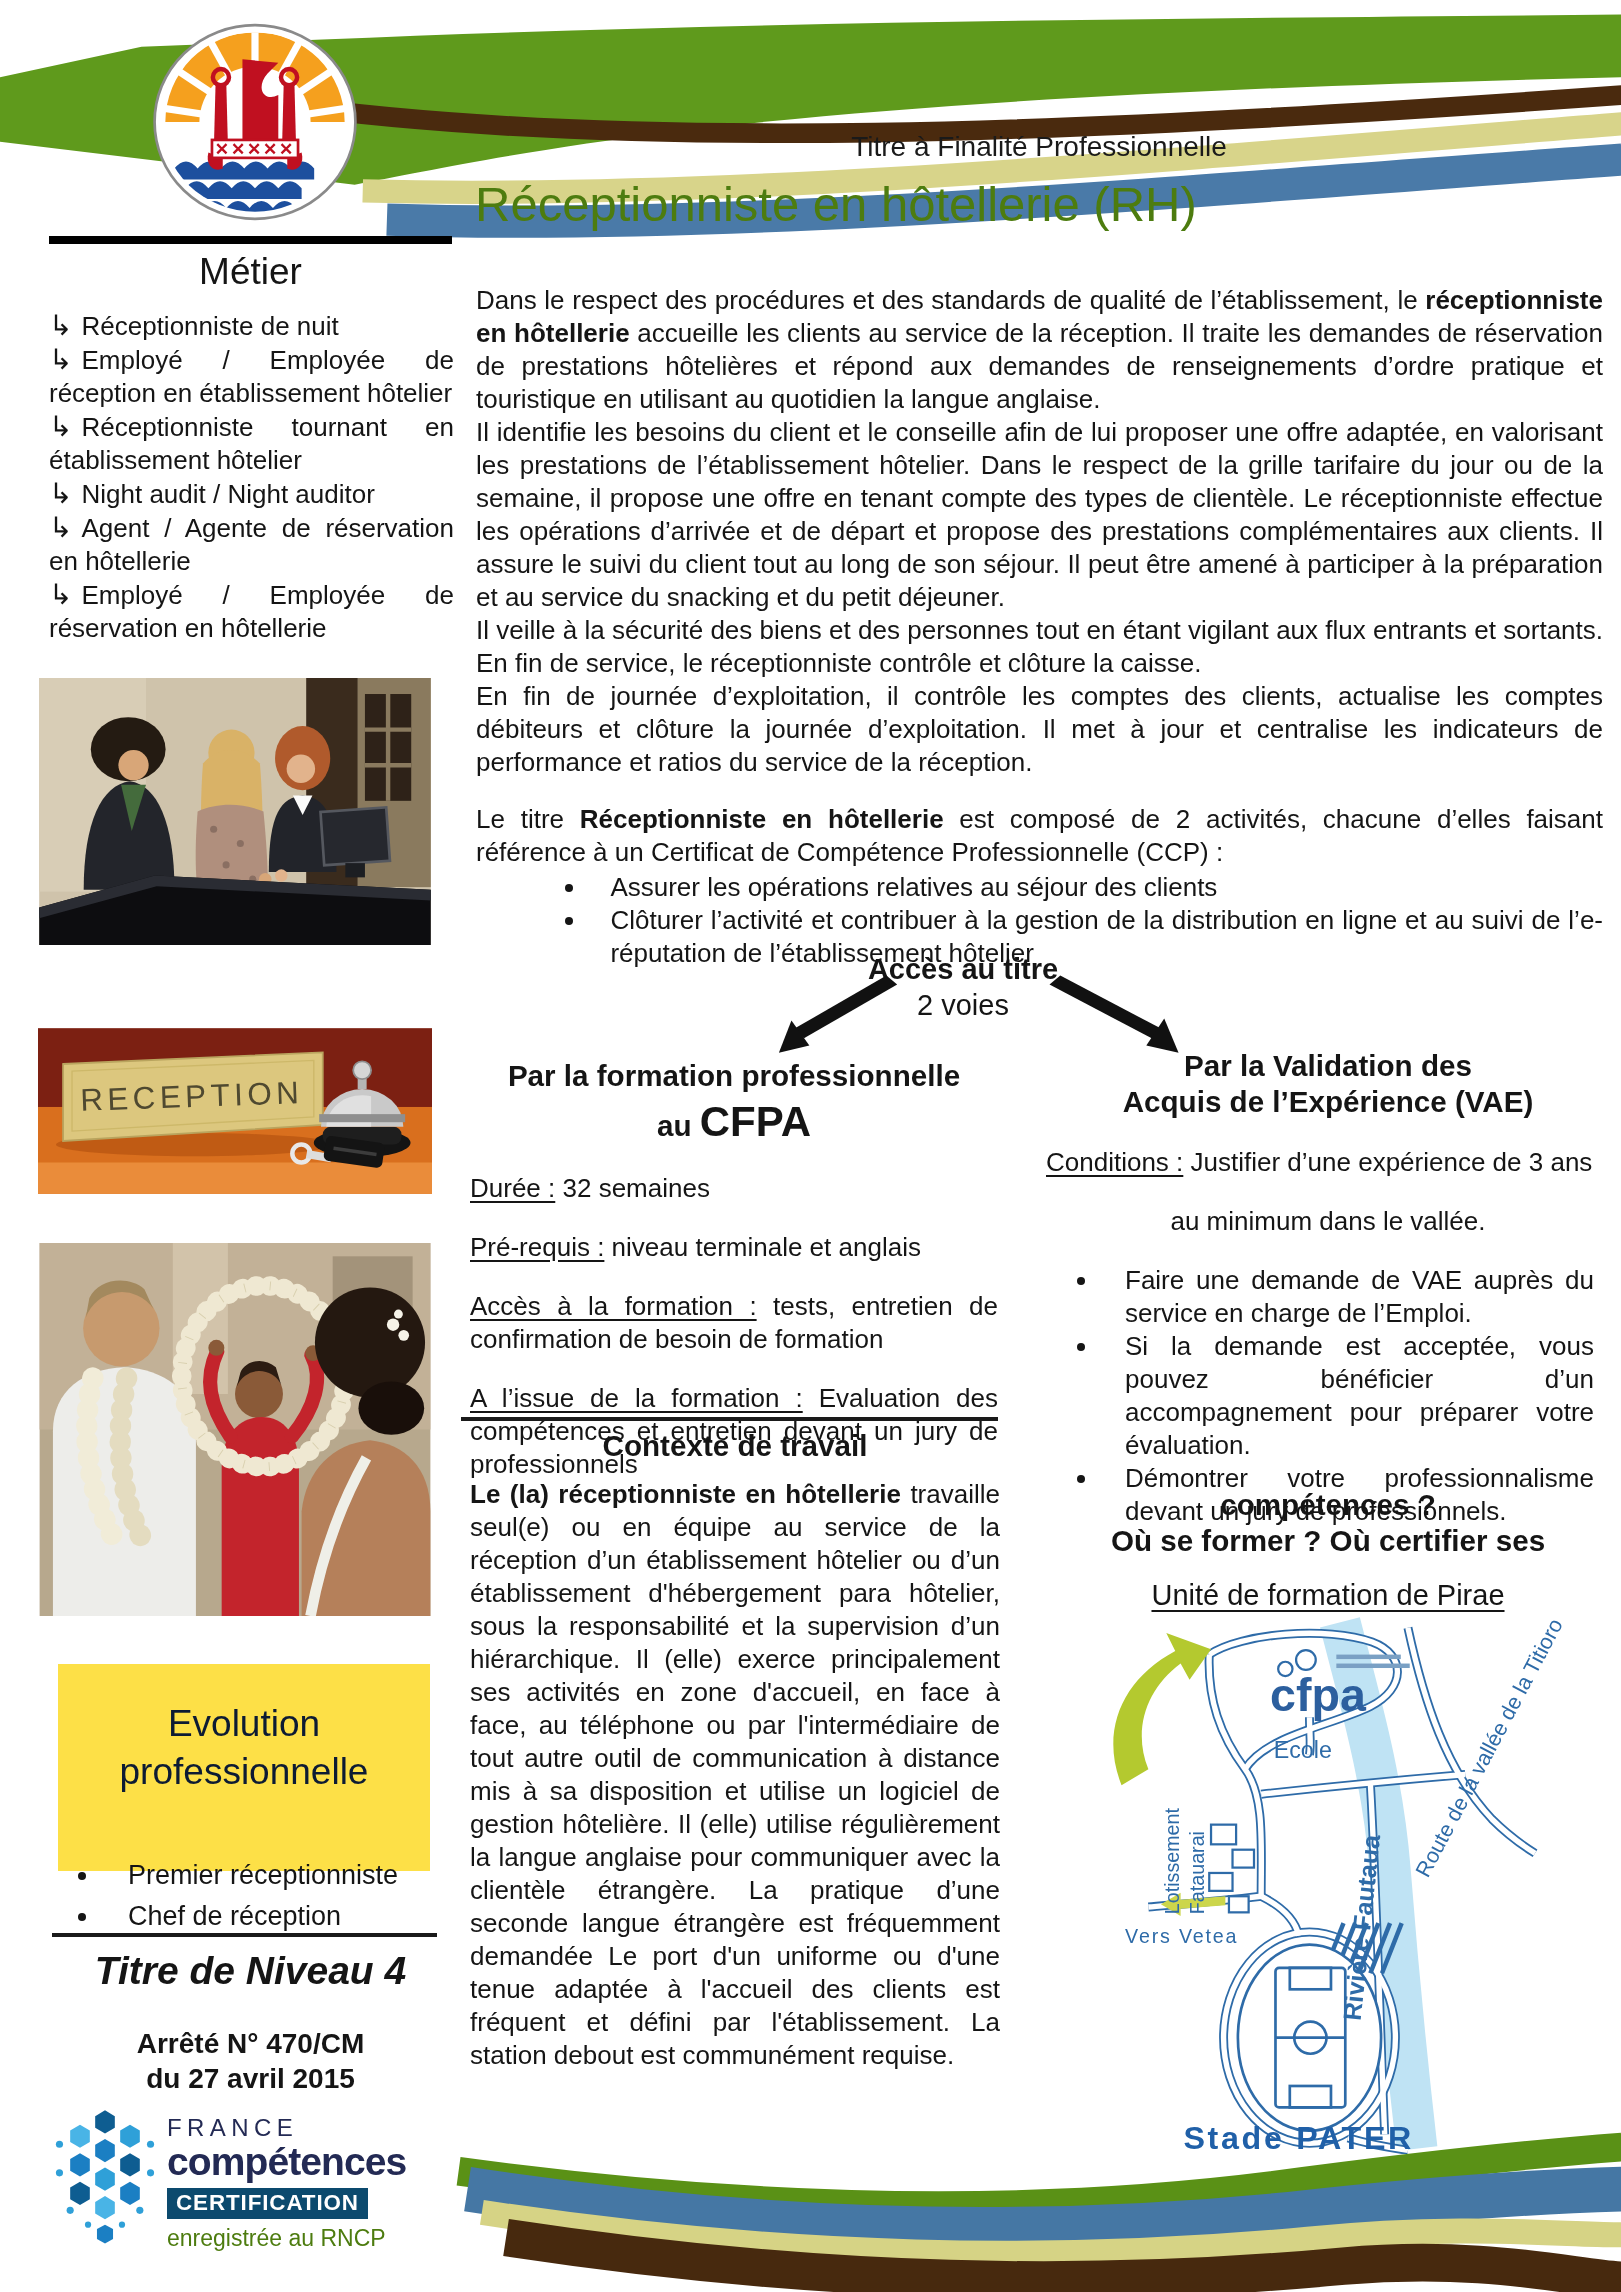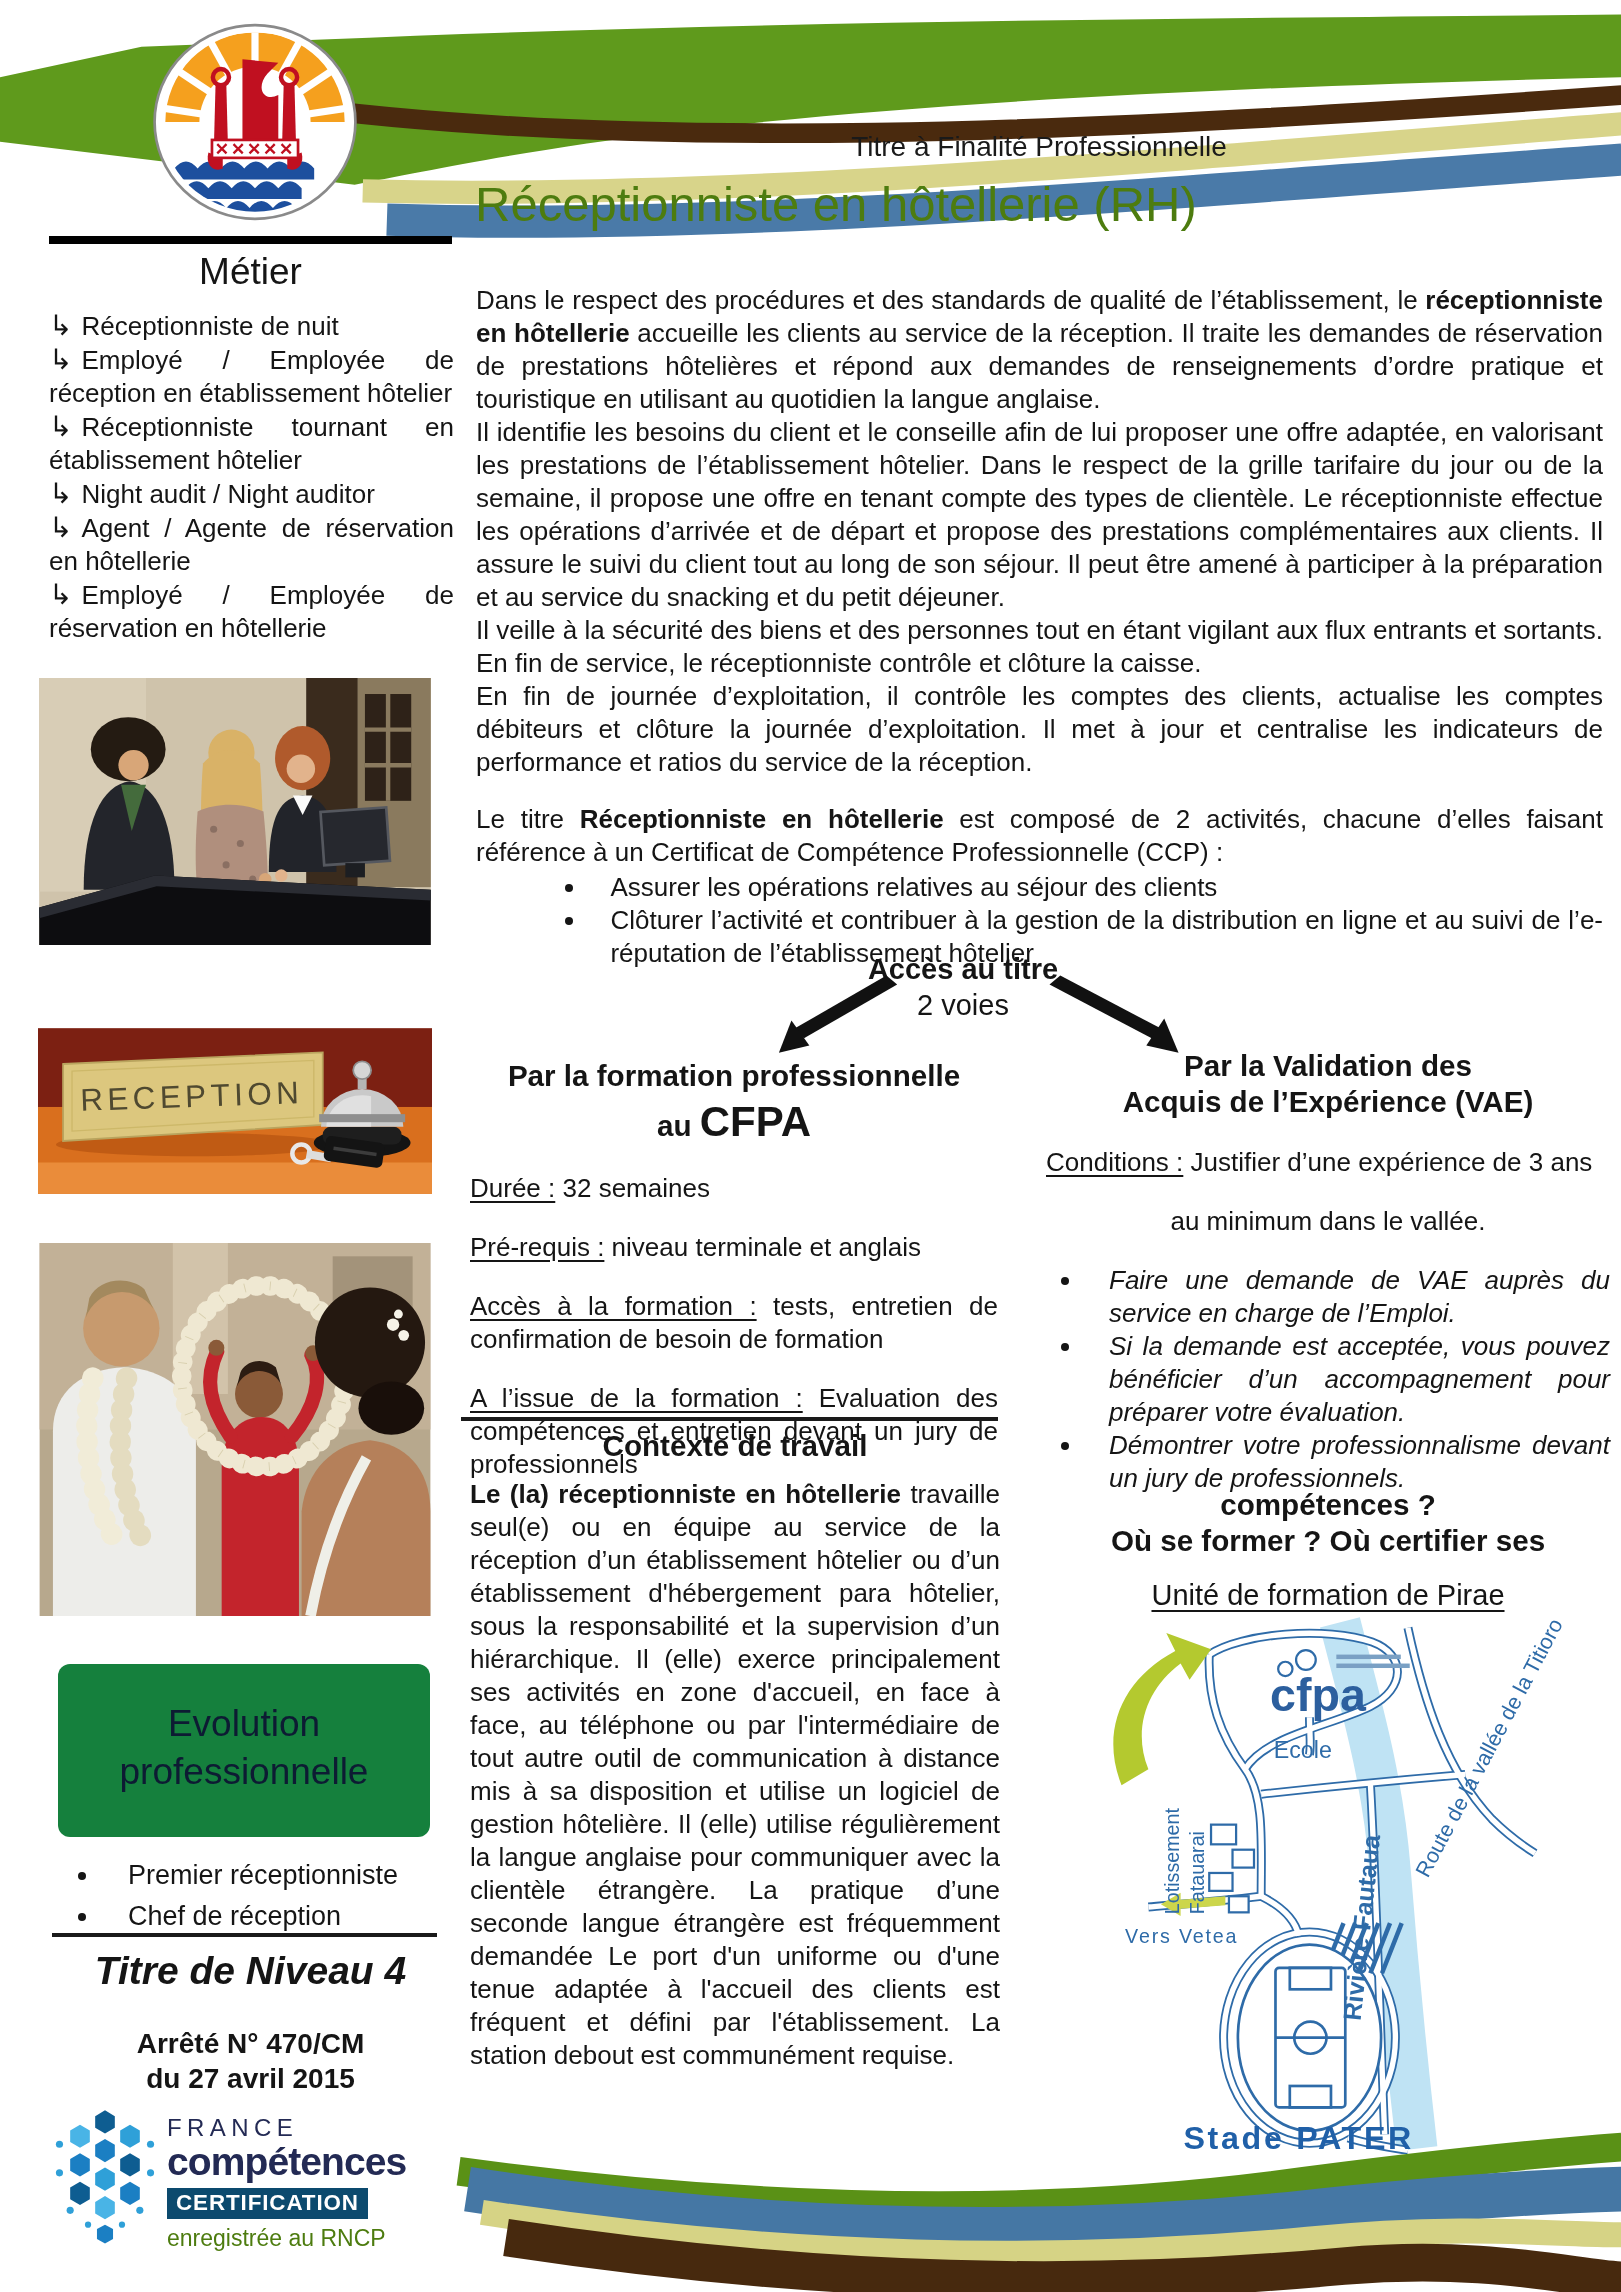--- a/index.html
+++ b/index.html
@@ -9,22 +9,22 @@
   
   .t1{position:absolute;left:475px;top:131px;width:1128px;text-align:center;font-size:28px;color:#1a1a1a;}
   .t2{position:absolute;left:475px;top:176px;width:1128px;text-align:left;font-size:49px;color:#4d7c0f;}
   
   .metier-bar{position:absolute;left:49px;top:236px;width:403px;height:8px;background:#000;}
   .metier-title{position:absolute;left:49px;top:251px;width:403px;text-align:center;font-size:37px;}
   .metier-list{position:absolute;left:49px;top:309px;width:405px;font-size:26px;line-height:33px;}
   .metier-list p{margin:0;text-align:justify;}
   .mk{font-size:28px;margin-right:9px;}
   .photo{position:absolute;left:38px;}
-  .evo-box{position:absolute;left:58px;top:1664px;width:372px;height:173px;background:#15803d;
-           text-align:center;color:#0d1b33;font-size:37px;line-height:48px;padding-top:0;border-radius:12px;}
+  .evo-box{position:absolute;left:58px;top:1664px;width:372px;height:207px;background:#fde047;
+           text-align:center;color:#0d1b33;font-size:37px;line-height:48px;padding-top:0;}
   .evo-box .inner{margin-top:36px;}
   .evo-list{position:absolute;left:76px;top:1856px;width:376px;font-size:27px;line-height:39px;}
   .evo-list li{margin-bottom:1.8px;padding-left:27px;}
   ul.dotlist{list-style:disc;margin:0;padding-left:25px;}
   .div2{position:absolute;left:52px;top:1933px;width:385px;height:3.6px;background:#1a1a1a;}
   .niveau{position:absolute;left:49px;top:1949px;width:403px;text-align:center;
           font-size:39px;font-weight:700;font-style:italic;}
   .arrete{position:absolute;left:49px;top:2026px;width:403px;text-align:center;
           font-size:28px;font-weight:700;line-height:35px;}
   .fc{position:absolute;left:52px;top:2105px;width:376px;display:flex;align-items:flex-start;}
@@ -51,21 +51,21 @@
   .cfpa-line{text-align:center;margin:3.6px 0 9px 0;}
   .cfpa-line .au{font-size:29.6px;font-weight:700;}
   .cfpa-line .cfpa{font-size:42px;font-weight:700;}
   #col-formation .rows{font-size:26px;line-height:33px;text-align:justify;}
   .hr-ctx{position:absolute;left:461px;top:1417px;width:537px;height:3.6px;background:#1a1a1a;}
   #contexte{position:absolute;left:470px;top:1428px;width:530px;}
   #contexte .body-text{line-height:33px;margin-top:14.3px;}
   #col-vae{position:absolute;left:1046px;top:1048px;width:564px;}
   #col-vae .rows{font-size:26px;line-height:33px;}
   .cond2{text-align:center;}
-  #col-vae ul{margin:0;padding-left:38px;font-style:italic;}
+  #col-vae ul{margin:16px;padding-left:38px;}
   #col-vae li{padding-left:25px;text-align:justify;margin:0;}
   #former{position:absolute;left:1046px;top:1487px;width:564px;text-align:center;}
   .unite{font-size:29px;text-decoration:underline;text-underline-offset:4.5px;margin-top:19.7px;display:inline-block;}
   svg text{font-family:"Liberation Sans",sans-serif;}
 </style>
 </head>
 <body>
 
 <div class="page">
 

